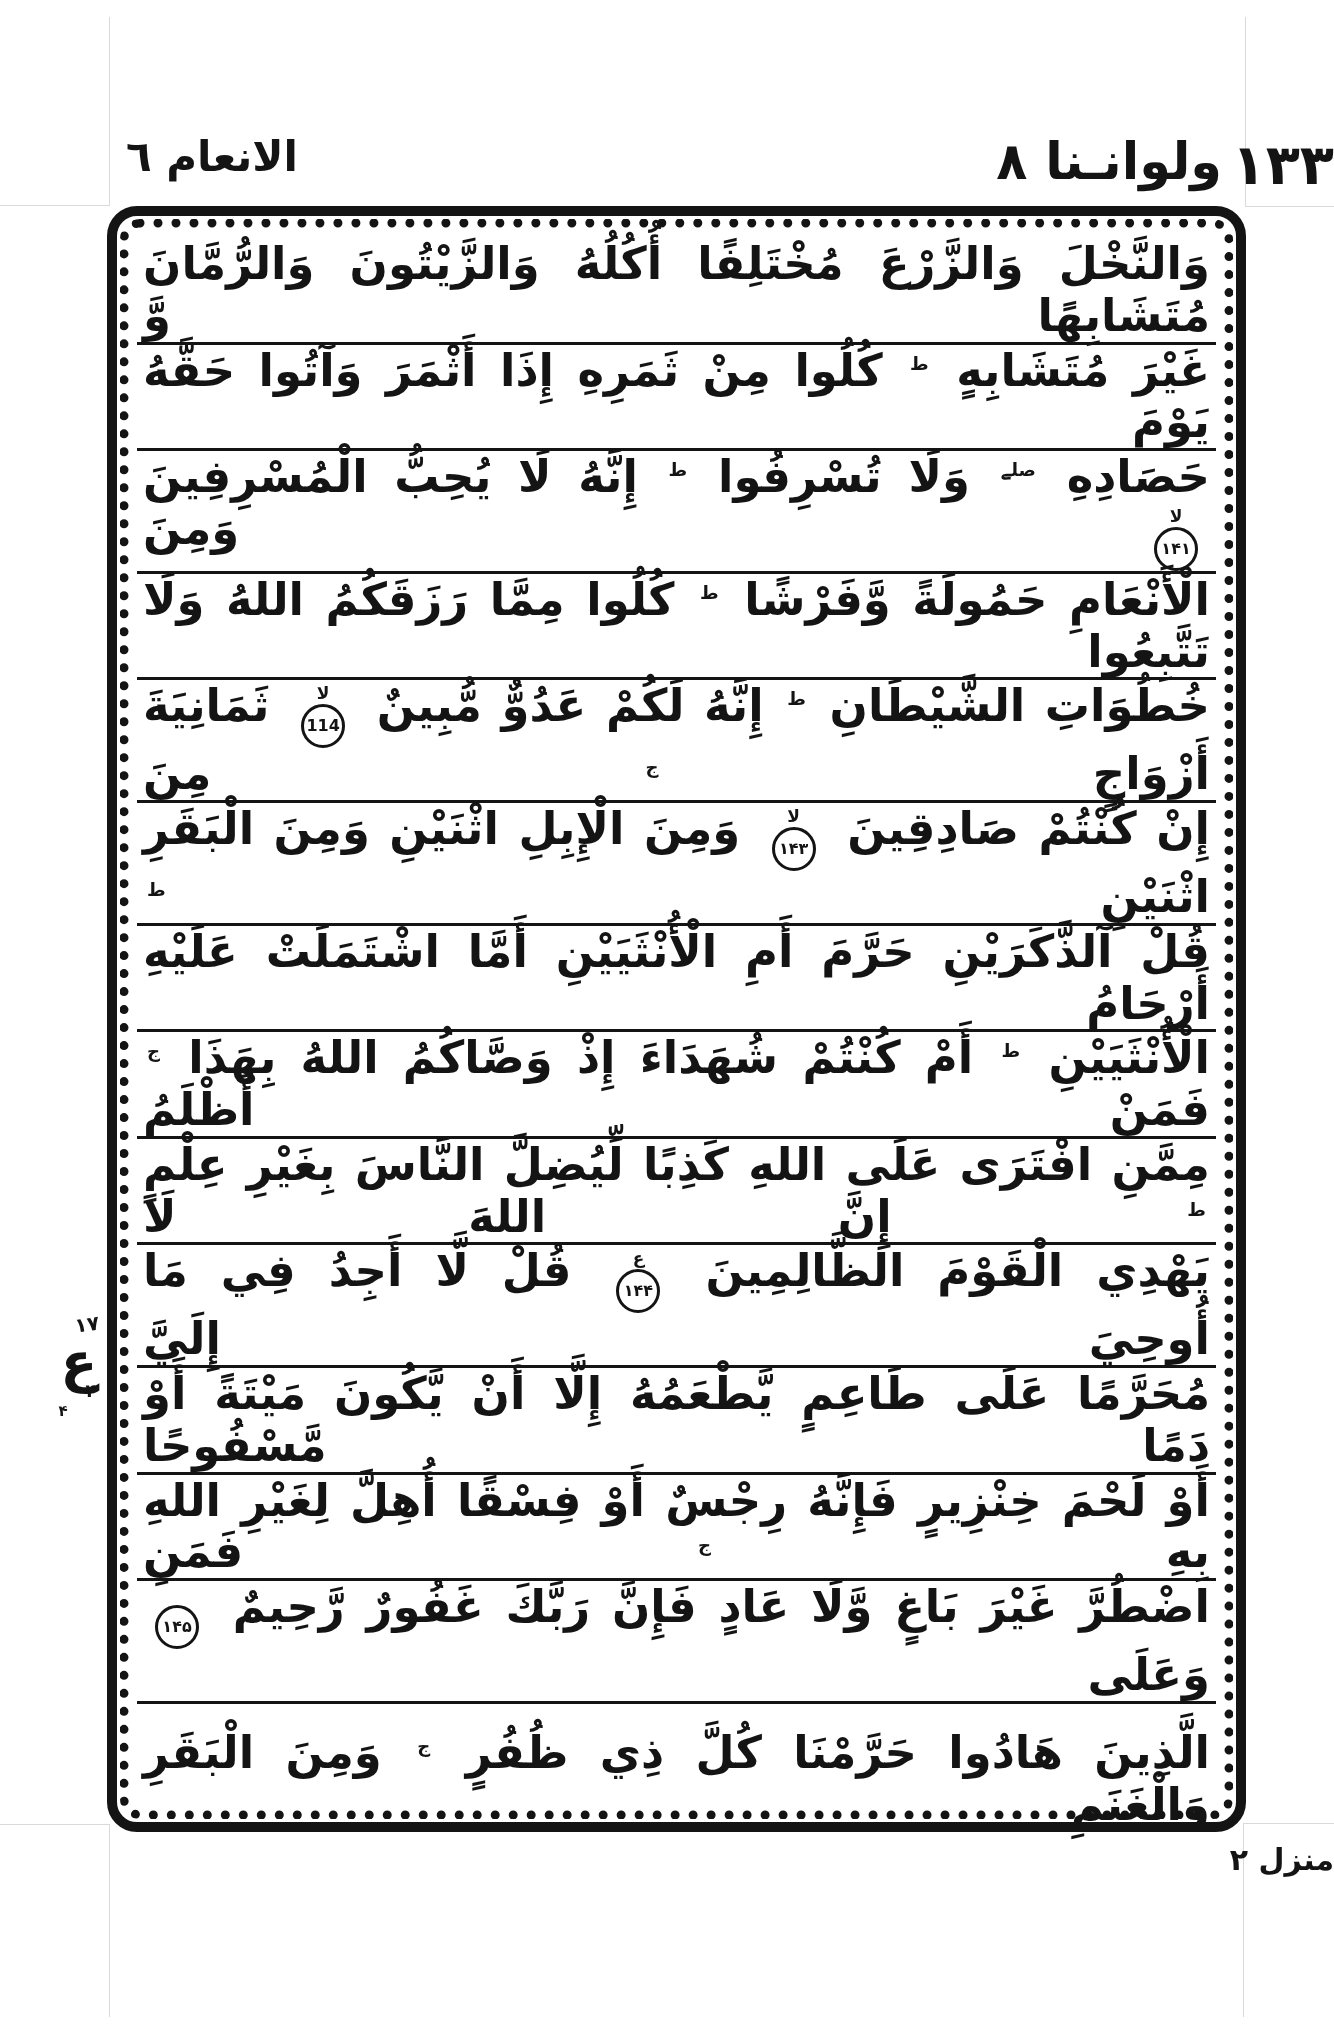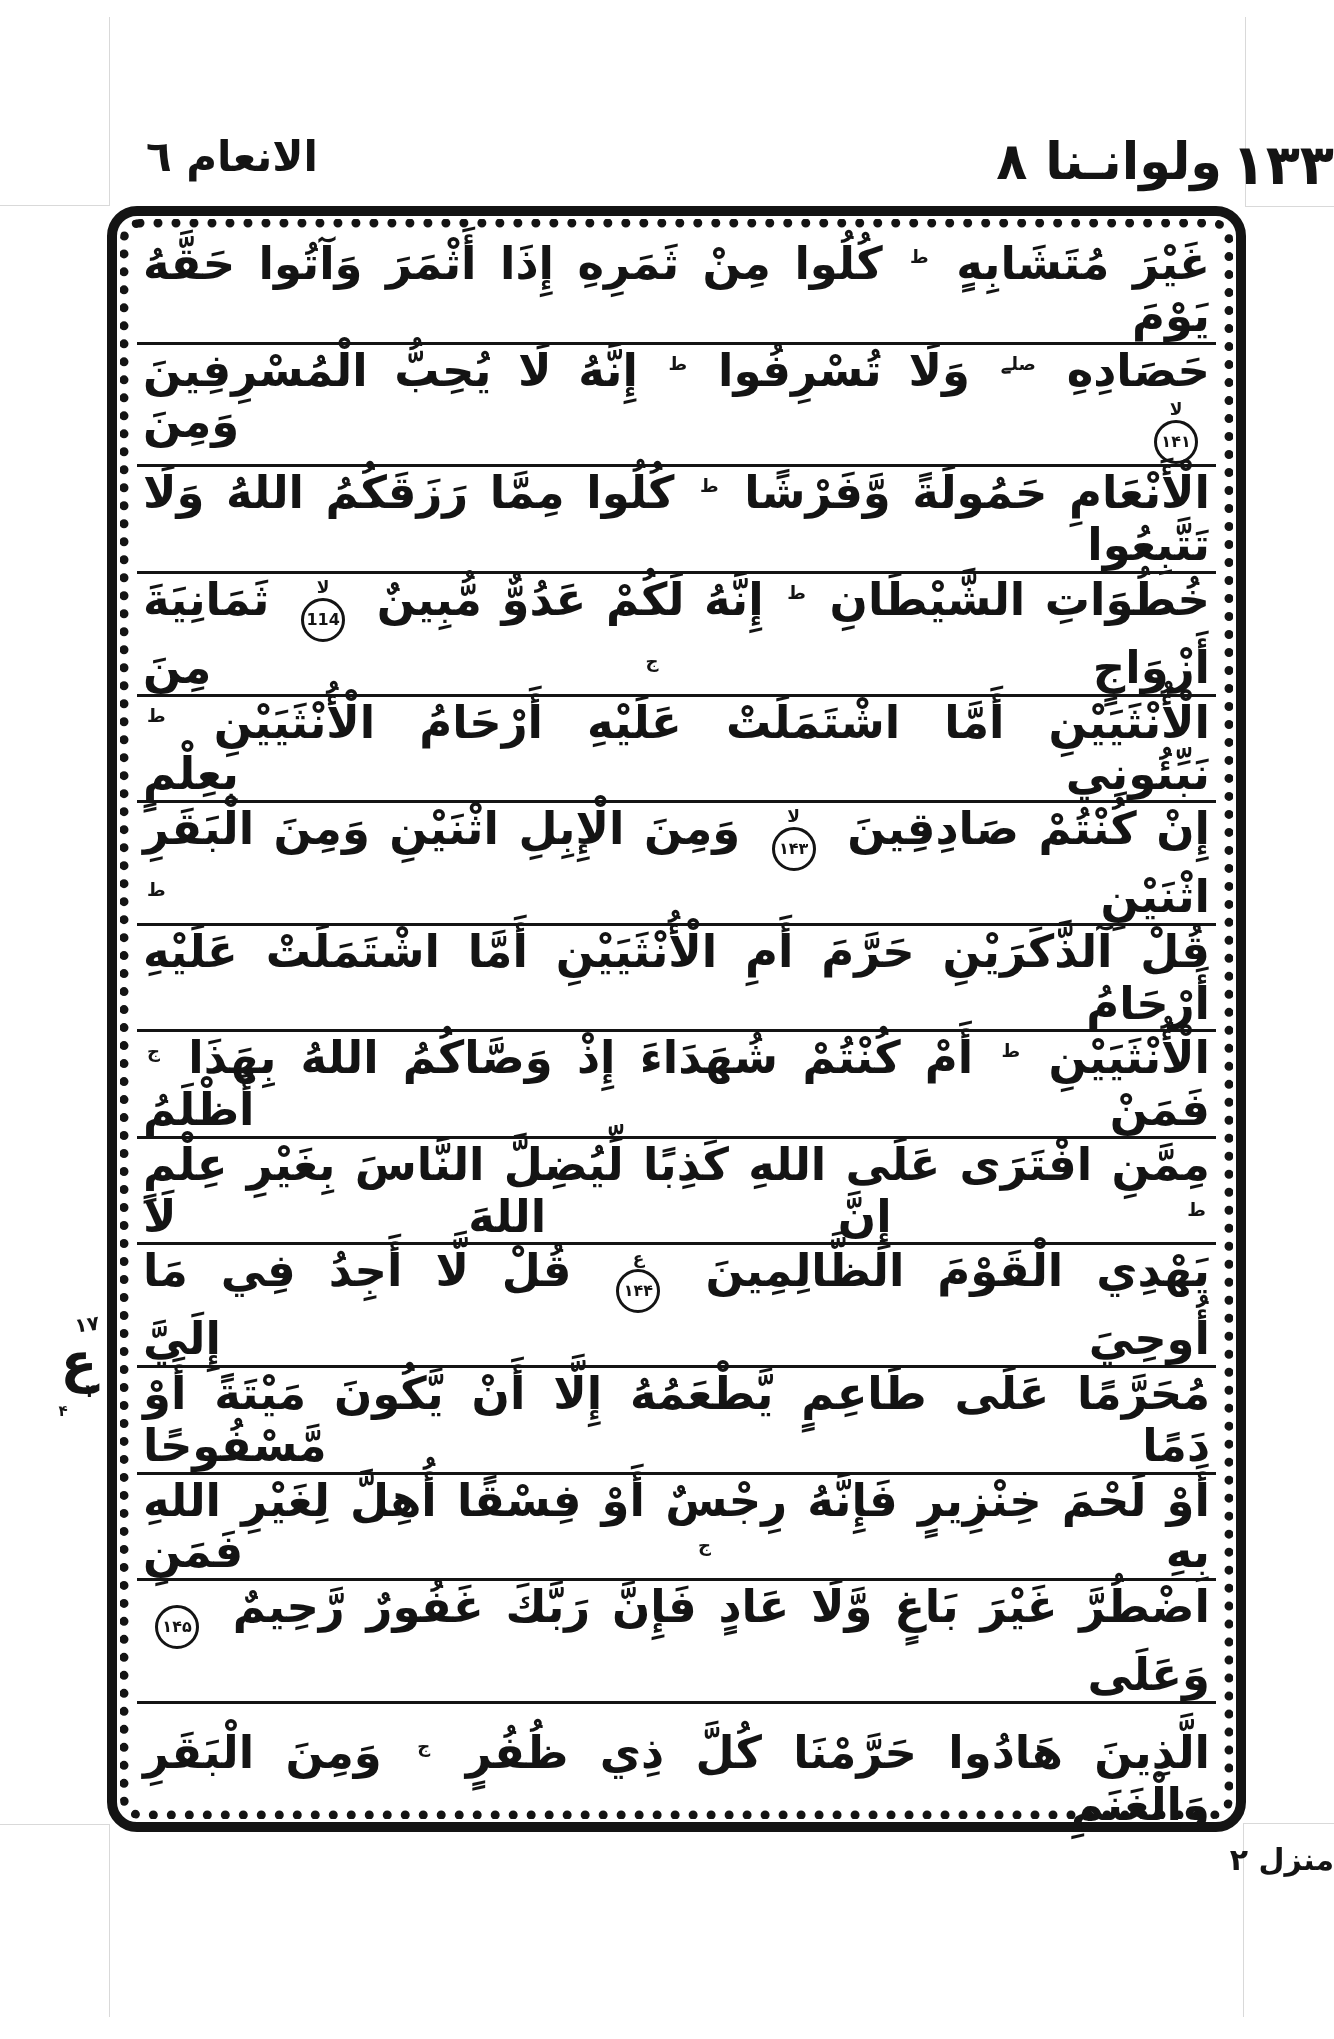--- a/index.html
+++ b/index.html
@@ -14,21 +14,21 @@
     background:var(--paper,#fff);
     color:var(--ink,#141414);
     font-family:"DejaVu Sans",sans-serif;
     overflow:hidden;
   }
   
   .fline{position:absolute;background:var(--faint_line,#d9d9d9);}
 
   
   .hdr{position:absolute;font-weight:bold;white-space:nowrap;}
-  .hdr-surah{left:126px;top:132px;font-size:42px;margin-left:20px;}
+  .hdr-surah{left:126px;top:132px;font-size:42px;}
   .hdr-page{left:0;right:0;top:132px;text-align:right;font-size:56px;letter-spacing:4px;}
   .hdr-juz{right:112px;top:132px;font-size:51px;}
 
   
   .frame{
     position:absolute;left:107px;top:206px;
     width:1139px;height:1626px;
     box-sizing:border-box;
     border:10px solid var(--ink,#141414);
     border-radius:30px;
@@ -115,39 +115,39 @@
   <div class="fline" style="left:1243px;top:1823px;width:1px;height:194px;"></div>
 
   <div class="hdr hdr-surah">الانعام ٦</div>
   <div class="hdr hdr-page">۱۳۳</div>
   <div class="hdr hdr-juz">ولوانـنا ٨</div>
 
   <div class="frame">
     <div class="frame-deco"></div>
     <div class="rows" id="rows">
         <div class="row">
+          <div class="line"><span class="txt">وَالنَّخْلَ وَالزَّرْعَ مُخْتَلِفًا أُكُلُهُ وَالزَّيْتُونَ وَالرُّمَّانَ مُتَشَابِهًا وَّ</span></div>
+        </div>
+        <div class="row">
           <div class="line"><span class="txt">غَيْرَ مُتَشَابِهٍ</span> <span class="waqf">ط</span> <span class="txt">كُلُوا مِنْ ثَمَرِهِ إِذَا أَثْمَرَ وَآتُوا حَقَّهُ يَوْمَ</span></div>
         </div>
         <div class="row">
           <div class="line"><span class="txt">حَصَادِهِ</span> <span class="waqf">صلے</span> <span class="txt">وَلَا تُسْرِفُوا</span> <span class="waqf">ط</span> <span class="txt">إِنَّهُ لَا يُحِبُّ الْمُسْرِفِينَ</span> <span class="ayah">
               <span class="num">۱۴۱</span>
               <span class="mark">لا</span>
             </span> <span class="txt">وَمِنَ</span></div>
         </div>
         <div class="row">
           <div class="line"><span class="txt">الْأَنْعَامِ حَمُولَةً وَّفَرْشًا</span> <span class="waqf">ط</span> <span class="txt">كُلُوا مِمَّا رَزَقَكُمُ اللهُ وَلَا تَتَّبِعُوا</span></div>
         </div>
         <div class="row">
           <div class="line"><span class="txt">خُطُوَاتِ الشَّيْطَانِ</span> <span class="waqf">ط</span> <span class="txt">إِنَّهُ لَكُمْ عَدُوٌّ مُّبِينٌ</span> <span class="ayah">
               <span class="num">114</span>
               <span class="mark">لا</span>
             </span> <span class="txt">ثَمَانِيَةَ أَزْوَاجٍ</span> <span class="waqf">ج</span> <span class="txt">مِنَ</span></div>
-        </div>
-        <div class="row">
-          <div class="line"><span class="txt">الْأُنْثَيَيْنِ أَمَّا اشْتَمَلَتْ عَلَيْهِ أَرْحَامُ الْأُنْثَيَيْنِ</span> <span class="waqf">ط</span> <span class="txt">نَبِّئُونِي بِعِلْمٍ</span></div>
         </div>
         <div class="row">
           <div class="line"><span class="txt">إِنْ كُنْتُمْ صَادِقِينَ</span> <span class="ayah">
               <span class="num">۱۴۳</span>
               <span class="mark">لا</span>
             </span> <span class="txt">وَمِنَ الْإِبِلِ اثْنَيْنِ وَمِنَ الْبَقَرِ اثْنَيْنِ</span> <span class="waqf">ط</span></div>
         </div>
         <div class="row">
           <div class="line"><span class="txt">قُلْ آلذَّكَرَيْنِ حَرَّمَ أَمِ الْأُنْثَيَيْنِ أَمَّا اشْتَمَلَتْ عَلَيْهِ أَرْحَامُ</span></div>
         </div>

